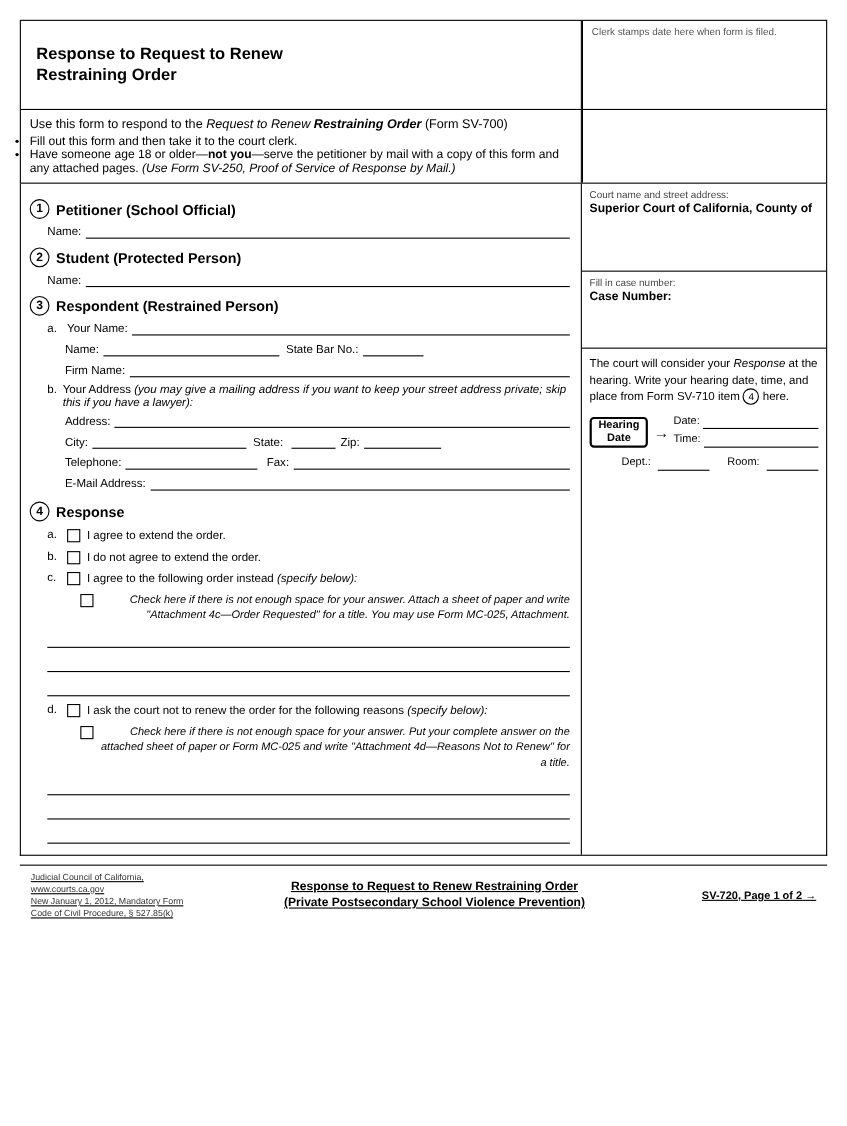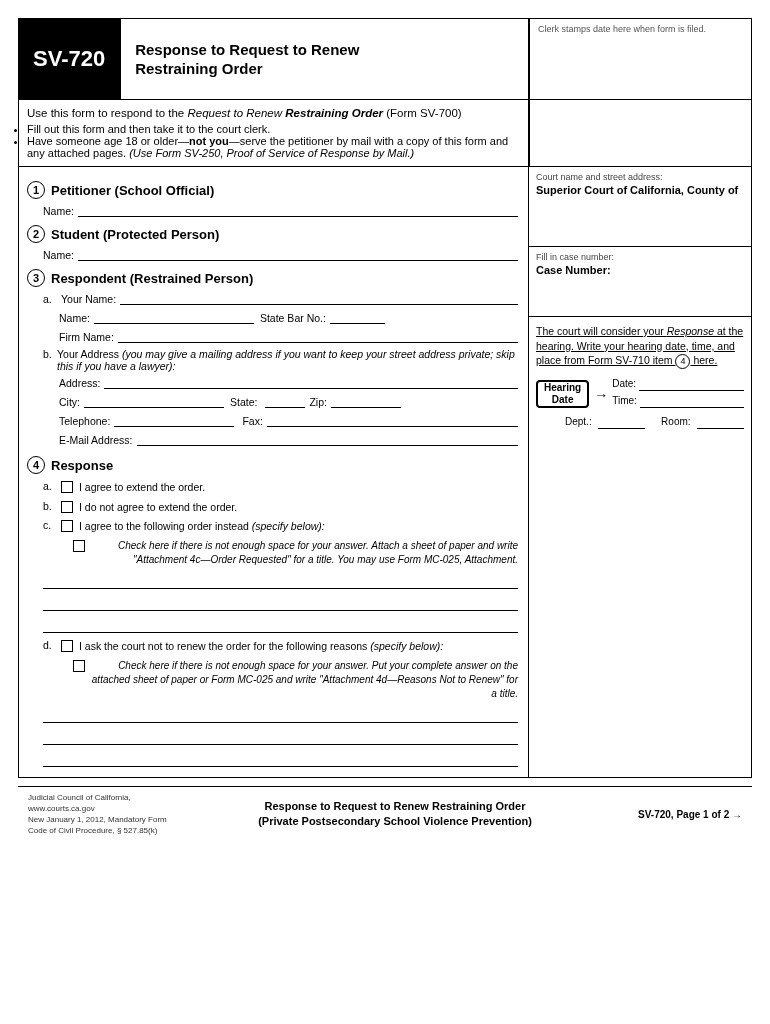--- a/index.html
+++ b/index.html
@@ -238,20 +238,21 @@
 
     
     .footer {
       border-top: 1.5px solid #000;
       display: flex;
       flex-direction: row;
       align-items: center;
       padding: 5px 10px;
       margin-top: 8px;
       font-size: 8px;
+      text-decoration: underline;
     }
     .footer-left {
       width: 140px;
       font-size: 8px;
       line-height: 1.4;
       color: #333;
     }
     .footer-center {
       flex: 1;
       text-align: center;
@@ -313,23 +314,20 @@
     }
   </style>
 </head>
 <body>
 
 <div class="page">
 
   <div class="top-wrapper">
 
     <div class="top-row">
-      <div class="form-id-block">
-        <span>SV-720</span>
-      </div>
       <div class="form-title-block">
         <div class="main-title">
           <span>Response to Request to Renew</span><br>
           <span>Restraining Order</span>
         </div>
       </div>
       <div class="clerk-stamp-area">
         <span style="font-size:9px;color:#555;">Clerk stamps date here when form is filed.</span>
       </div>
     </div>
@@ -500,21 +498,21 @@
         <div class="court-address-label">Court name and street address:</div>
         <div class="court-address-value">Superior Court of California, County of</div>
       </div>
 
       <div class="case-number-box">
         <div class="case-number-label">Fill in case number:</div>
         <div class="case-number-value">Case Number:</div>
       </div>
 
       <div class="hearing-info-box">
-        <div style="font-size:10.5px;line-height:1.4;margin-bottom:0;text-decoration:underline;">
+        <div style="font-size:10.5px;line-height:1.4;margin-bottom:0;">
           <span>The court will consider your </span><em>Response</em><span> at the hearing. Write your hearing date, time, and place from Form SV-710 item </span><span style="display:inline-flex;align-items:center;justify-content:center;width:15px;height:15px;border:1.5px solid #000;border-radius:50%;font-size:9px;vertical-align:middle;">4</span><span> here.</span>
         </div>
 
         <div class="hearing-date-row">
           <div class="hearing-badge">
             <div>Hearing</div>
             <div>Date</div>
           </div>
           <span class="arrow">→</span>
           <div class="hearing-field-row">

